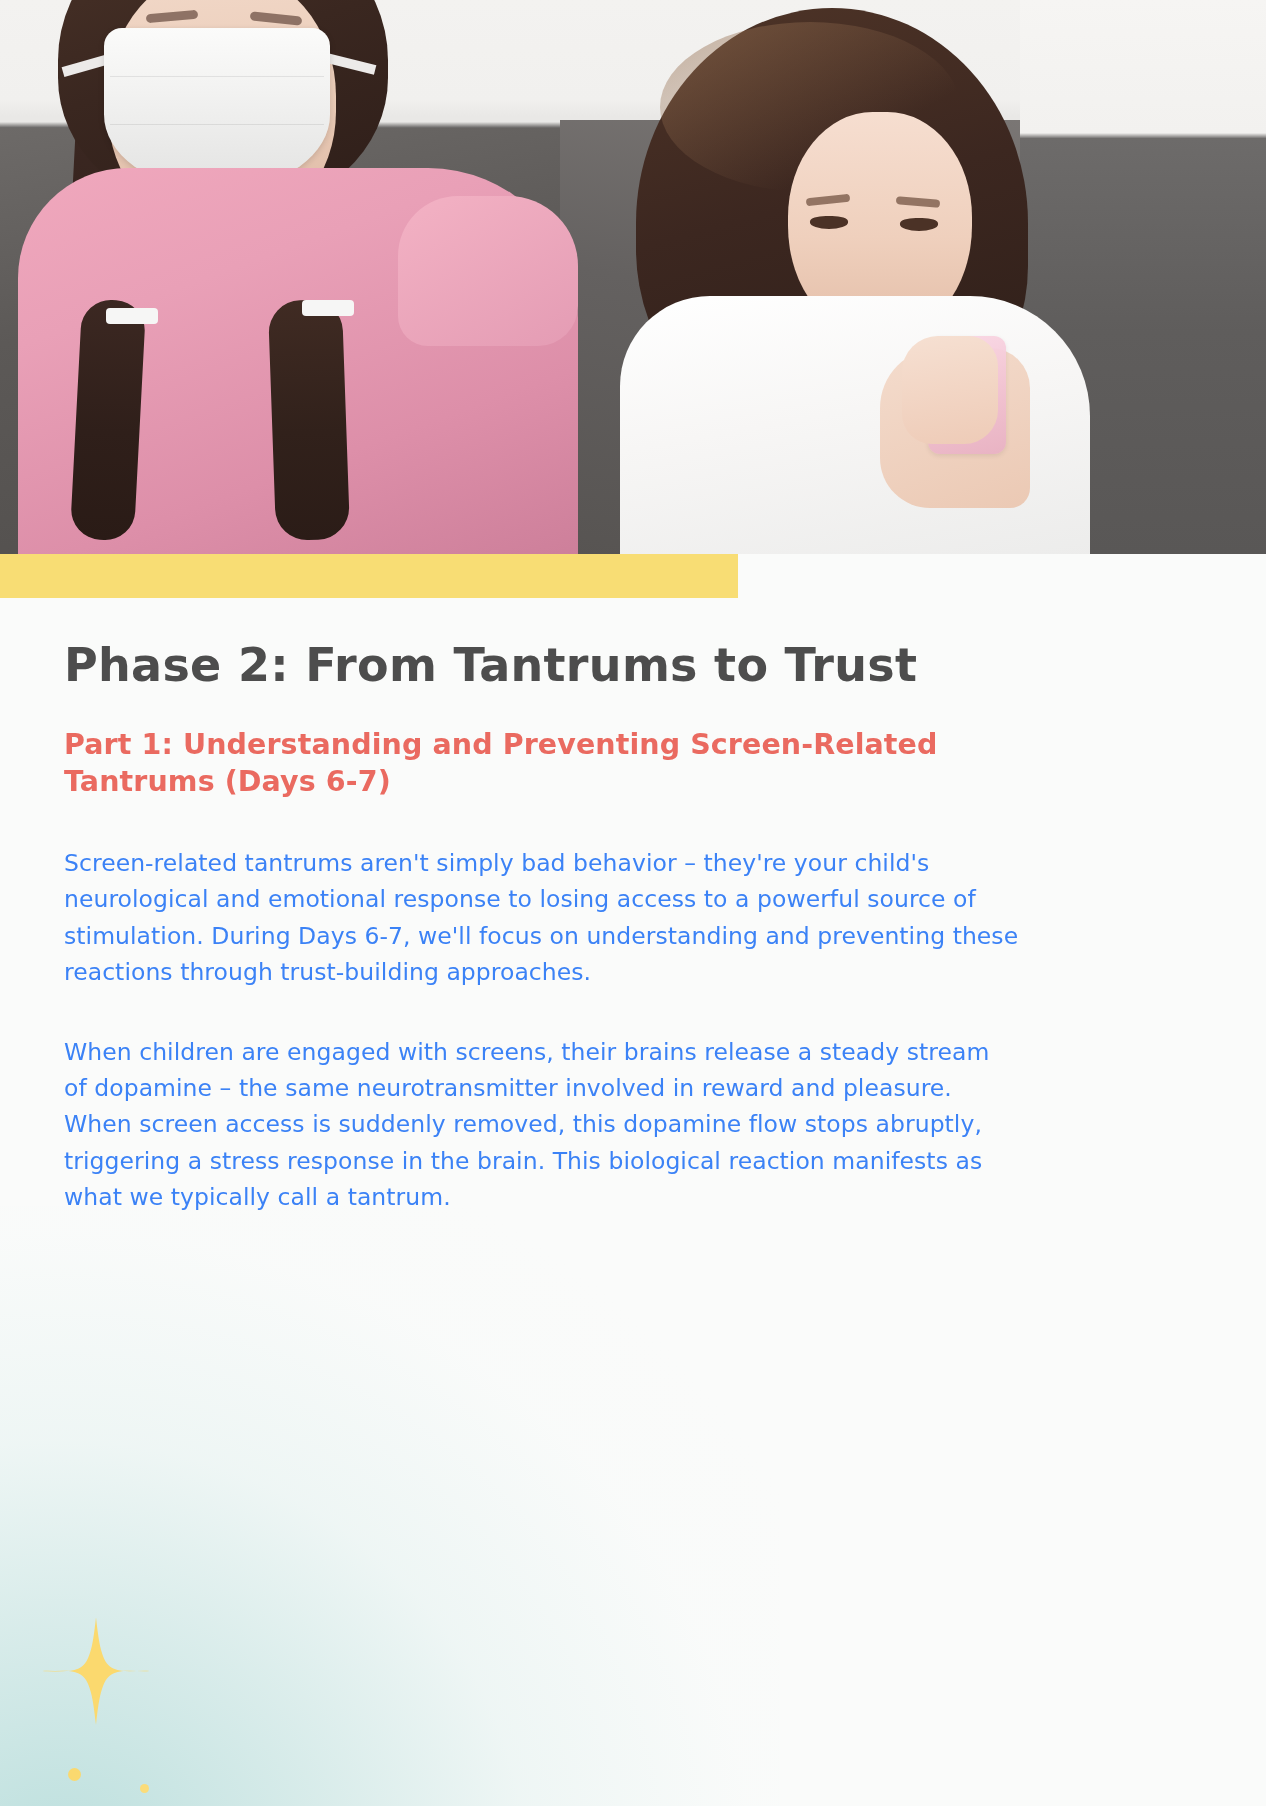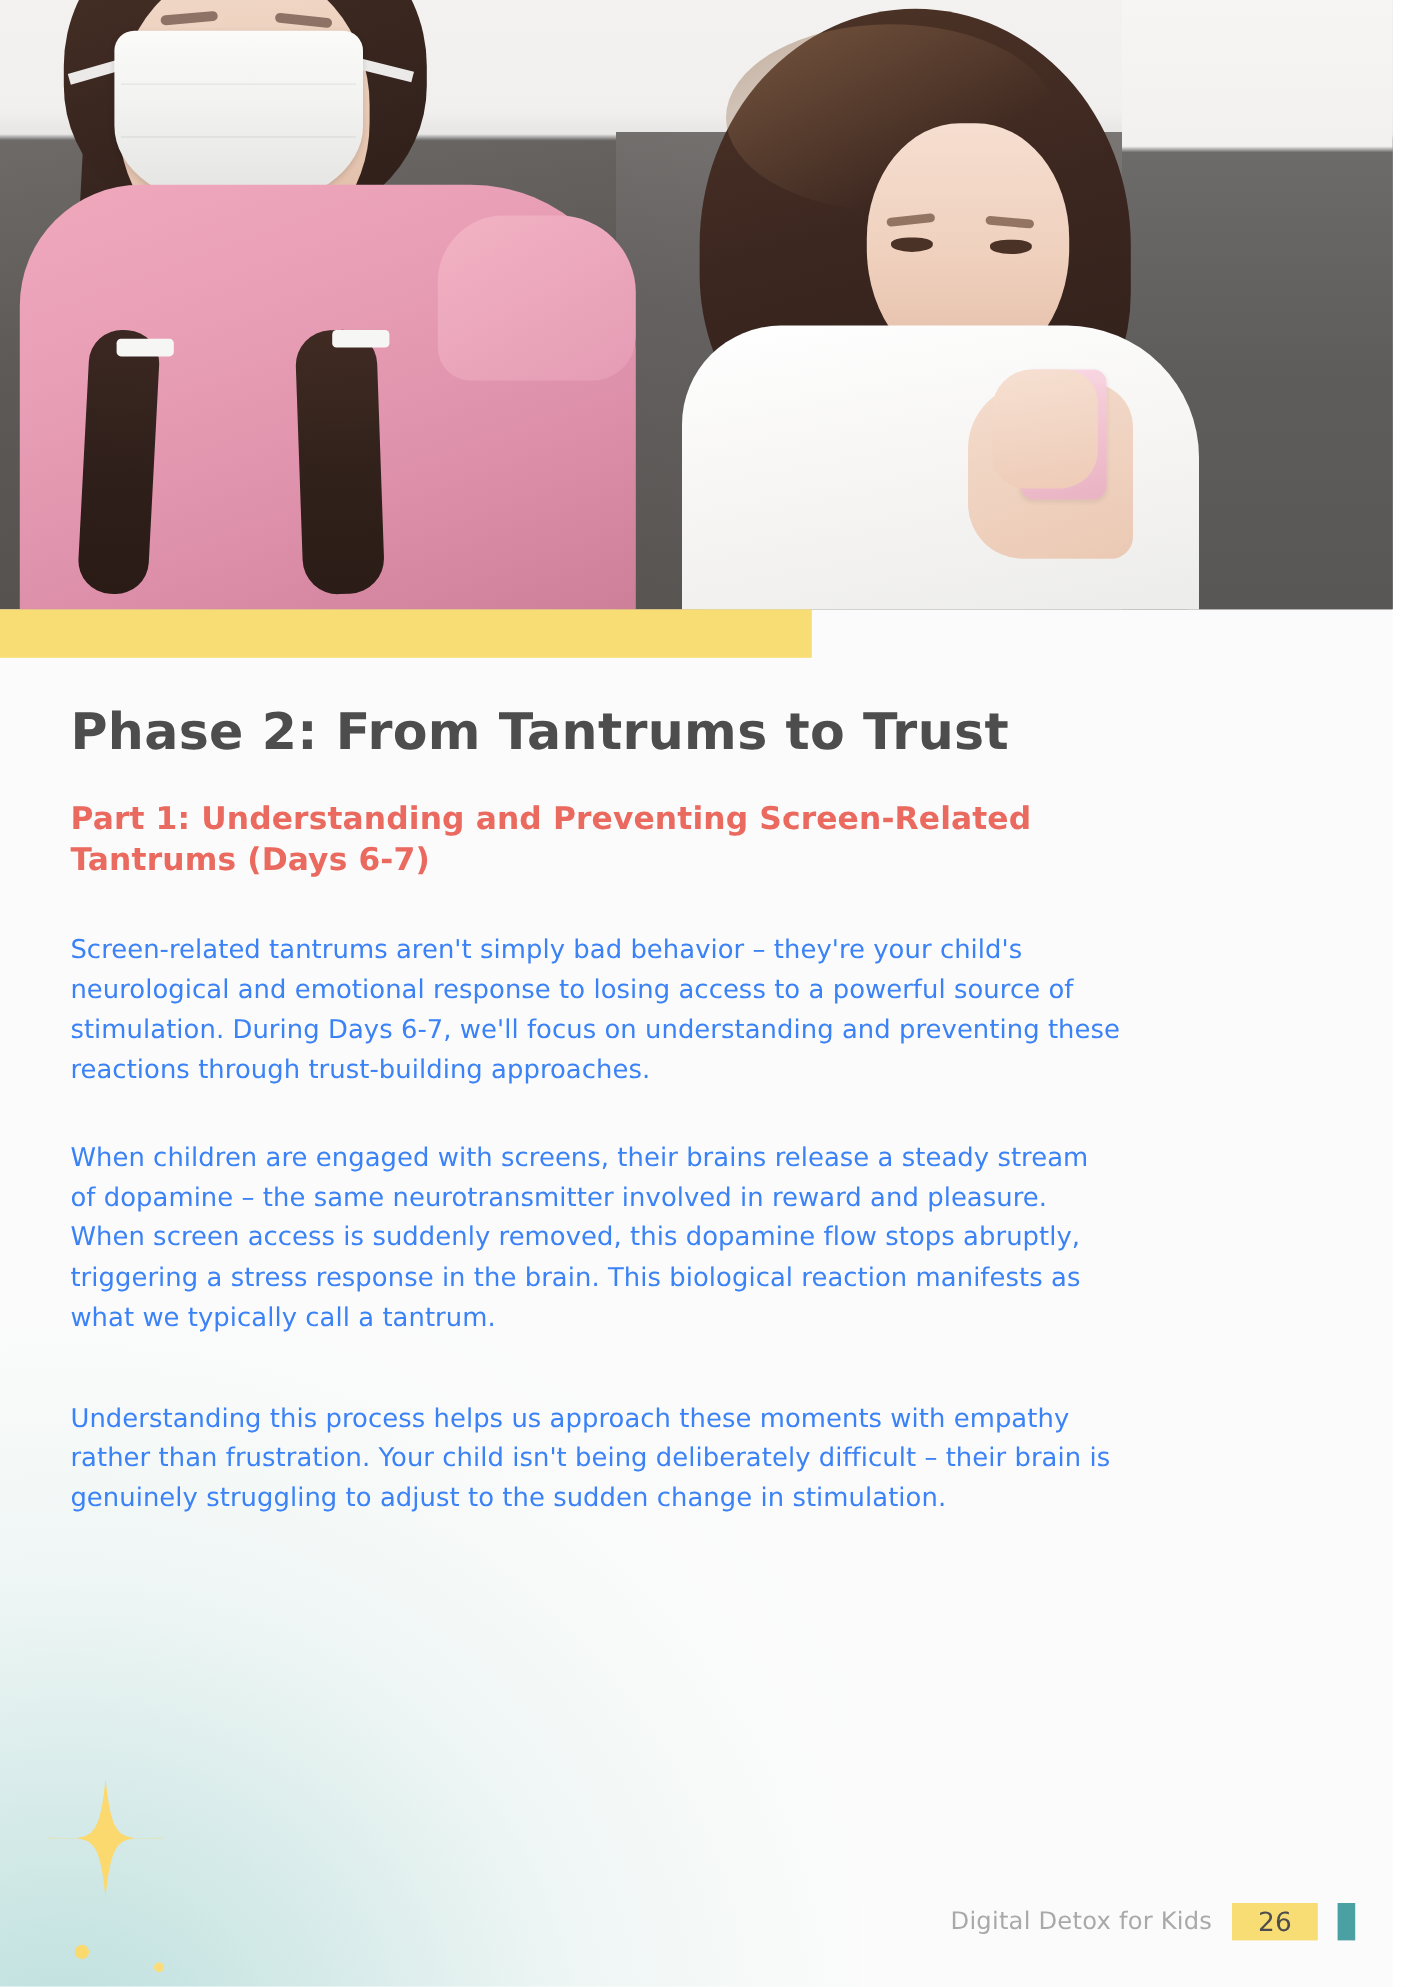--- a/index.html
+++ b/index.html
@@ -282,21 +282,21 @@
   }
 
   p.body-text {
     font-size: 23.5px;
     color: #3b82f6;
     line-height: 1.54;
     margin: 0 0 44px 0;
     max-width: 955px;
     letter-spacing: 0.05px;
   }
-  p.body-text.tight { margin-bottom: 36px; }
+  p.body-text.tight { margin-bottom: 18px; }
   p.body-text.last  { margin-bottom: 0; }
 
   .gap-sm { height: 20px; }
 
   
   .sparkle {
     position: absolute;
     left: 40px;
     top: 1615px;
     width: 112px;
@@ -403,30 +403,24 @@
     <div class="doc-subtitle">Part 1: Understanding and Preventing Screen-Related Tantrums (Days 6-7)</div>
 
 
     <p class="body-text">Screen-related tantrums aren't simply bad behavior – they're your child's neurological and emotional response to losing access to a powerful source of stimulation. During Days 6-7, we'll focus on understanding and preventing these reactions through trust-building approaches.</p>
 
 
     <p class="body-text tight">When children are engaged with screens, their brains release a steady stream of dopamine – the same neurotransmitter involved in reward and pleasure. When screen access is suddenly removed, this dopamine flow stops abruptly, triggering a stress response in the brain. This biological reaction manifests as what we typically call a tantrum.</p>
 
     <div class="gap-sm"></div>
 
-    <p class="body-text last">Understanding this process helps us approach these moments with empathy rather than frustration. Your child isn't being deliberately difficult – their brain is genuinely struggling to adjust to the sudden change in stimulation.</p>
   </div>
 
   <div class="sparkle">
     <svg viewBox="0 0 100 100" width="112" height="112" aria-hidden="true">
       <path d="M50 2 C53 30 56 44 66 48 C76 52 88 49 98 50 C88 51 76 48 66 52 C56 56 53 70 50 98 C47 70 44 56 34 52 C24 48 12 51 2 50 C12 49 24 52 34 48 C44 44 47 30 50 2 Z" fill="#fbd96e"></path>
     </svg>
   </div>
   <div class="dot-a"></div>
   <div class="dot-b"></div>
 
-  <div class="footer">
-    <span class="footer-label">Digital Detox for Kids</span>
-    <span class="page-badge">26</span>
-    <span class="page-tick"></span>
-  </div>
 
 </div>
 
 </body></html>

